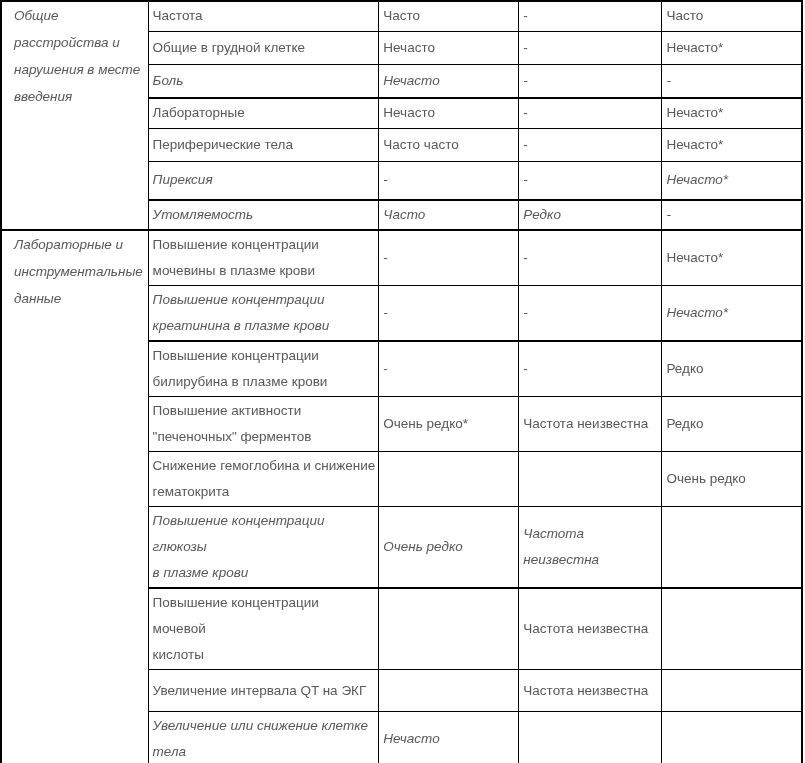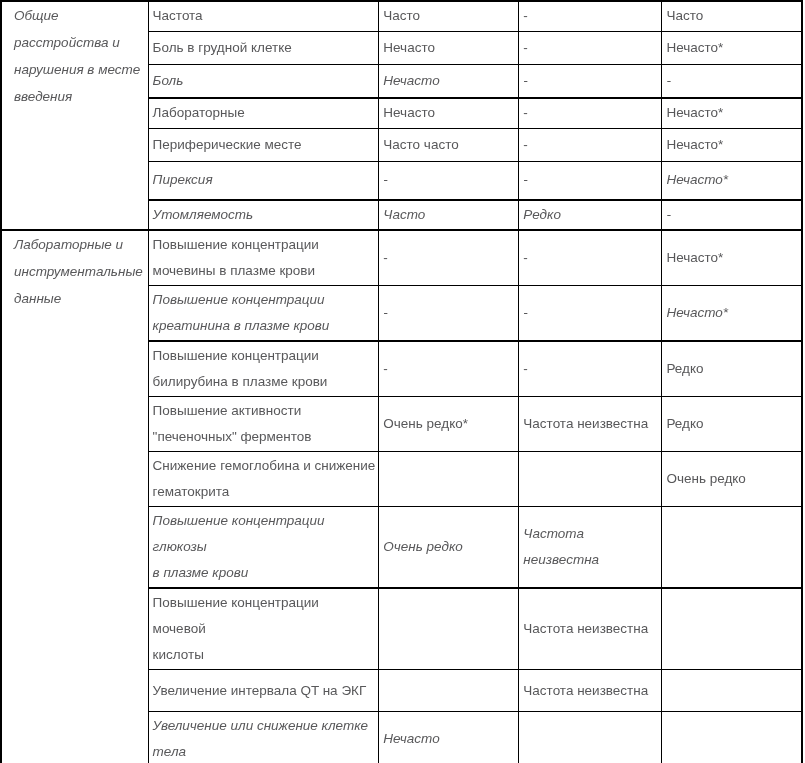--- a/index.html
+++ b/index.html
@@ -54,39 +54,39 @@
     <tr style="height:30px">
       <td class="cat" rowspan="7">Общие расстройства и
 нарушения в месте
 введения</td>
       <td>Частота</td>
       <td>Часто</td>
       <td>-</td>
       <td>Часто</td>
     </tr>
     <tr style="height:33px">
-      <td>Боль в грудной клетке</td>
+      <td>Общие в грудной клетке</td>
       <td>Нечасто</td>
       <td>-</td>
       <td>Нечасто*</td>
     </tr>
     <tr class="tb" style="height:34px">
       <td>Боль</td>
       <td>Нечасто</td>
       <td>-</td>
       <td>-</td>
     </tr>
     <tr style="height:30px">
       <td>Лабораторные</td>
       <td>Нечасто</td>
       <td>-</td>
       <td>Нечасто*</td>
     </tr>
     <tr style="height:33px">
-      <td>Периферические месте</td>
+      <td>Периферические тела</td>
       <td>Часто часто</td>
       <td>-</td>
       <td>Нечасто*</td>
     </tr>
     <tr class="tb" style="height:39px">
       <td>Пирексия</td>
       <td>-</td>
       <td>-</td>
       <td>Нечасто*</td>
     </tr>

